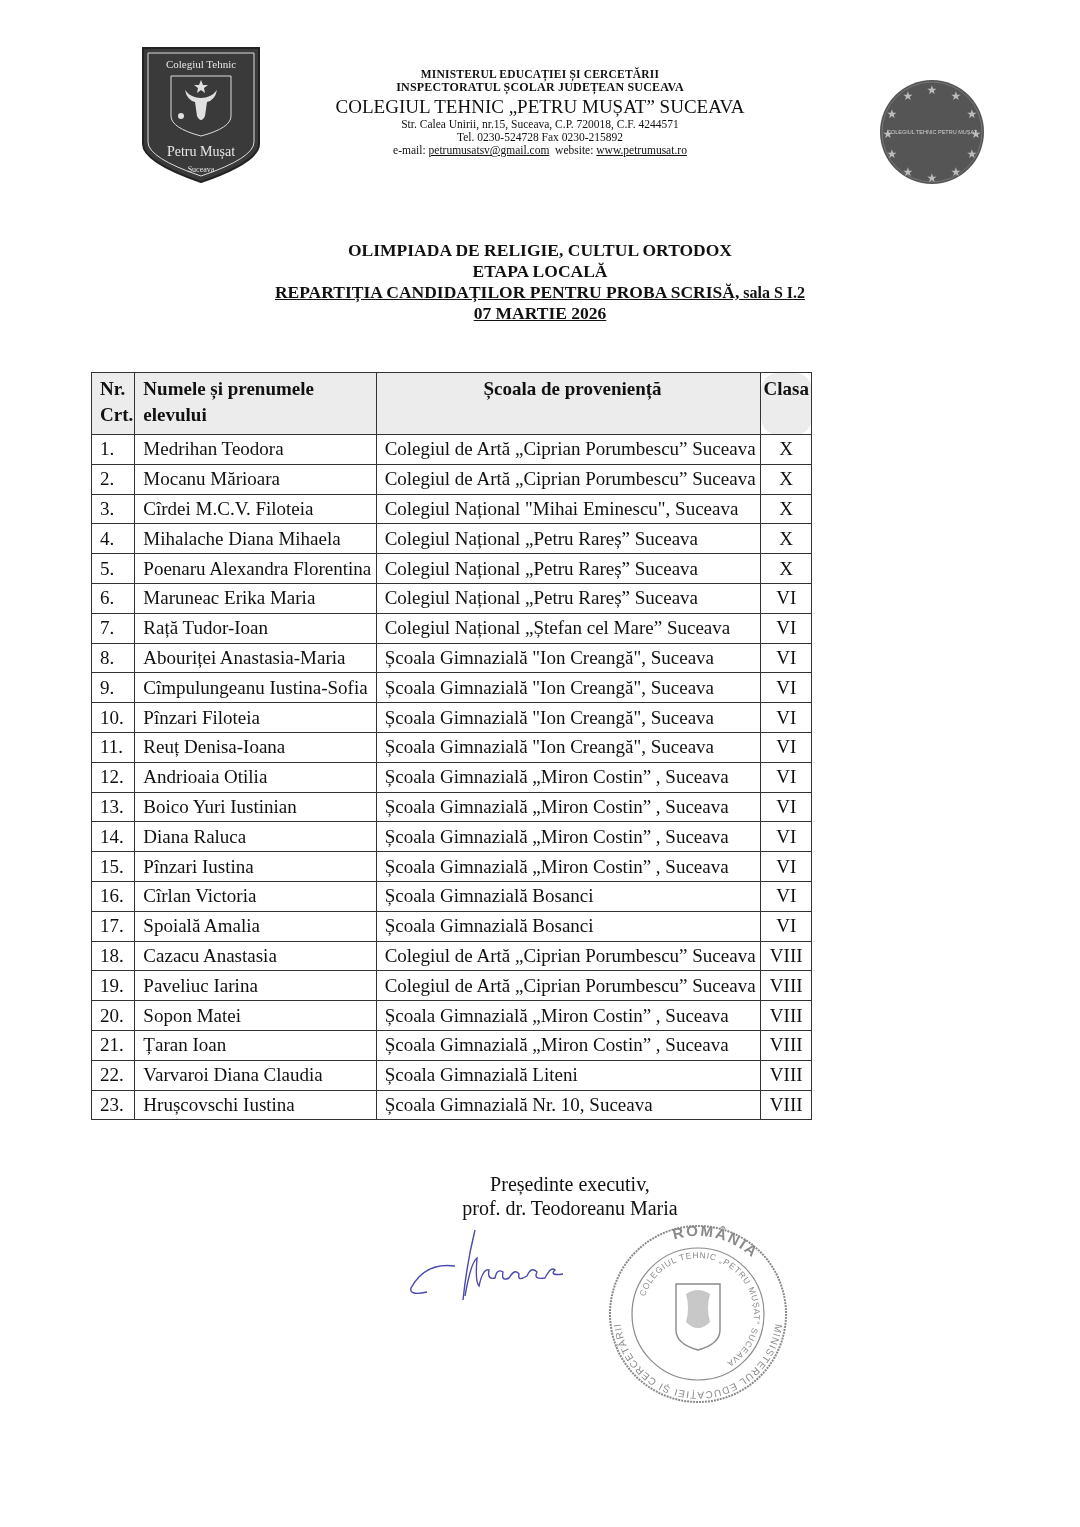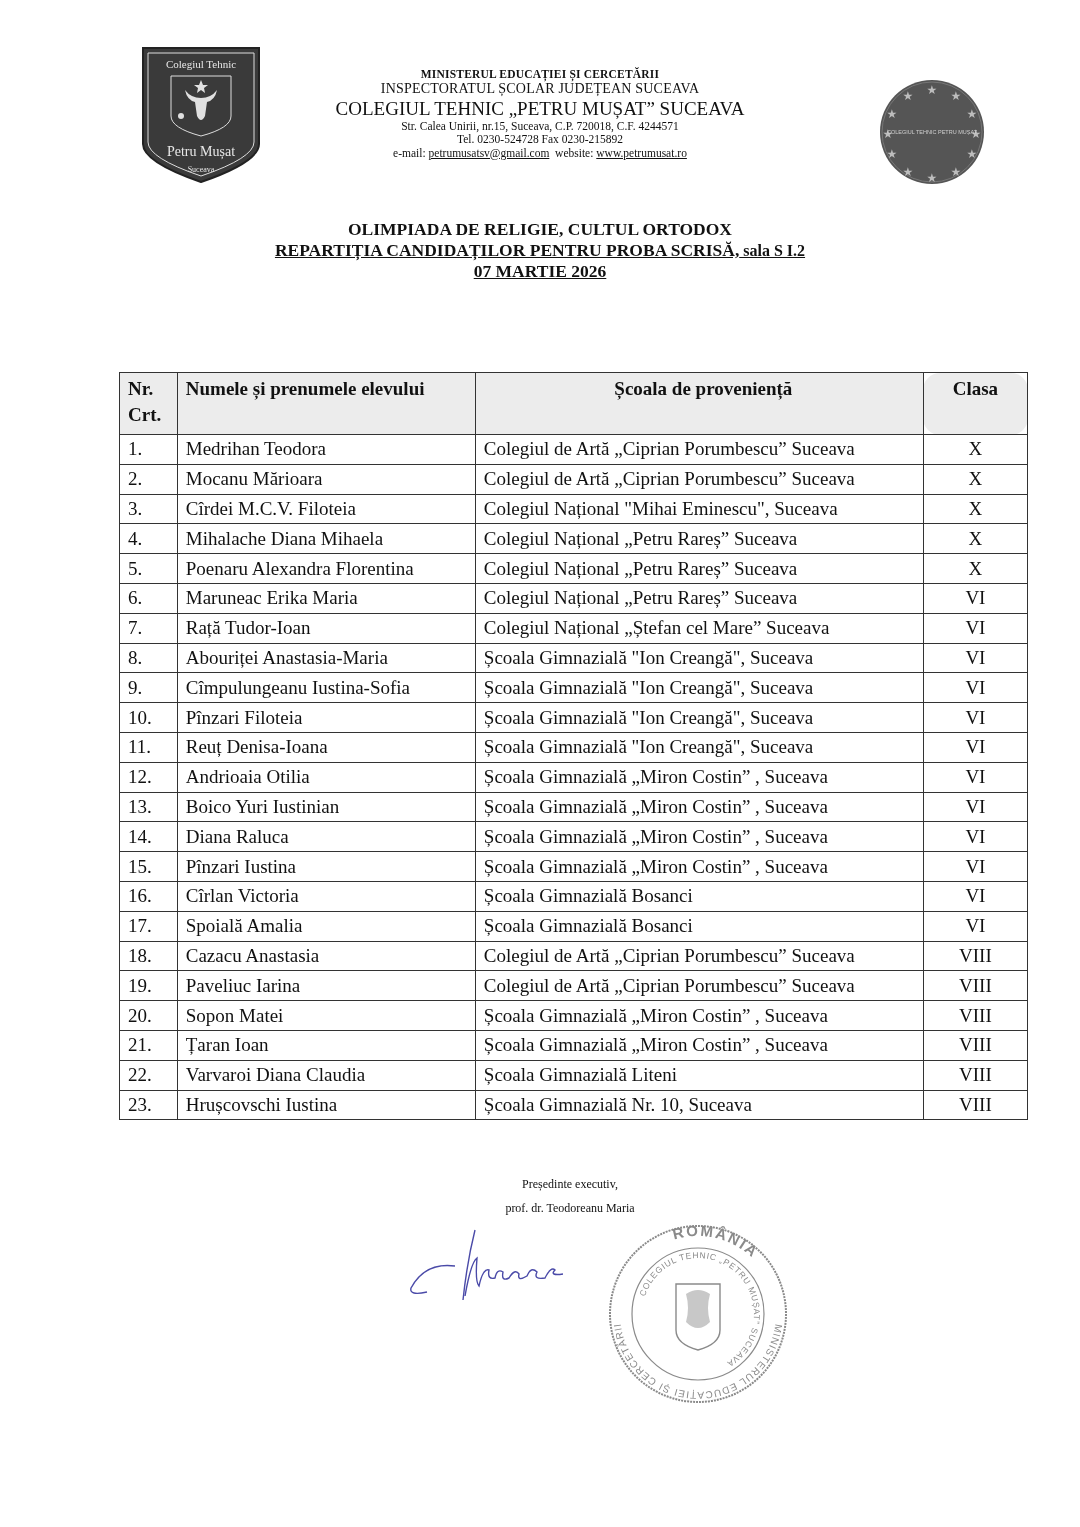--- a/index.html
+++ b/index.html
@@ -4,49 +4,49 @@
 <style>
   html, body { margin: 0; padding: 0; background: #ffffff; }
   body { width: 1080px; height: 1527px; position: relative; overflow: hidden;
          font-family: "Liberation Serif", "DejaVu Serif", serif; color: #111; }
 
   
   .crest { position: absolute; left: 137px; top: 44px; width: 128px; height: 140px; }
   .seal-right { position: absolute; left: 878px; top: 78px; width: 108px; height: 108px; }
   .letterhead { position: absolute; left: 290px; top: 68px; width: 500px; text-align: center; line-height: 1.15; }
   .lh-ministry { font-size: 11.5px; font-weight: bold; letter-spacing: 0.2px; }
-  .lh-isj { font-size: 14px; font-weight: normal; letter-spacing: 0.2px; }
+  .lh-isj { font-size: 12px; font-weight: bold; letter-spacing: 0.2px; }
   .lh-school { font-size: 19px; margin-top: 1px; }
   .lh-small { font-size: 11.5px; }
   .lh-small a { color: #111; text-decoration: underline; }
 
   
-  .title-block { position: absolute; left: 0; width: 1080px; top: 219px; text-align: center;
+  .title-block { position: absolute; left: 0; width: 1080px; top: 240px; text-align: center;
                  font-weight: bold; font-size: 17.5px; line-height: 21px; }
   .title-block .u { text-decoration: underline; }
   .title-block .sala { font-size: 16px; }
 
   
-  table.roster { position: absolute; left: 91px; top: 372px; width: 909px;
-                 border-collapse: collapse; font-size: 19px; margin-left: 28px; }
+  table.roster { position: absolute; left: 91px; top: 372px; width: 721px;
+                 border-collapse: collapse; font-size: 19px; }
   table.roster th, table.roster td { border: 1.2px solid #333; padding: 0 0 0 8px; text-align: left; }
   table.roster thead th { background: #ececec; font-weight: bold; vertical-align: top;
                           height: 58px; padding-top: 3px; line-height: 26px; }
   table.roster thead th.c-school { text-align: center; }
   table.roster thead th.c-class { text-align: center; padding-left: 0; border-radius: 17px; }
   table.roster tbody td { height: 28.8px; line-height: 28px; white-space: nowrap; }
   table.roster td.c-class { text-align: center; padding-left: 0; }
   .c-nr { width: 49px; }
   .c-name { width: 290px; }
   .c-school { width: 440px; }
   .c-class { width: 104px; }
 
   
   .sig-block { position: absolute; left: 400px; top: 1172px; width: 340px; text-align: center;
-               font-size: 12px; line-height: 24px; }
+               font-size: 20px; line-height: 24px; }
   .signature { position: absolute; left: 405px; top: 1222px; width: 170px; height: 90px; }
   .stamp { position: absolute; left: 606px; top: 1222px; width: 184px; height: 184px; }
 </style>
 </head>
 <body>
 
 <svg class="crest" viewBox="0 0 128 140">
   <path d="M6 4 H122 V100 Q122 118 64 138 Q6 118 6 100 Z" fill="#3a3a3a" stroke="#222" stroke-width="2"></path>
   <path d="M11 9 H117 V98 Q117 114 64 132 Q11 114 11 98 Z" fill="none" stroke="#ddd" stroke-width="1"></path>
   <text x="64" y="24" text-anchor="middle" font-size="11" fill="#e8e8e8" font-family="Liberation Serif, serif">Colegiul Tehnic</text>
@@ -87,20 +87,21 @@
     <text x="94" y="80" text-anchor="middle" font-size="12">★</text>
     <text x="30" y="98" text-anchor="middle" font-size="12">★</text>
     <text x="78" y="98" text-anchor="middle" font-size="12">★</text>
     <text x="54" y="104" text-anchor="middle" font-size="12">★</text>
   </g>
   <text x="54" y="56" text-anchor="middle" font-size="5.5" fill="#cfcfcf" font-family="Liberation Sans, sans-serif">COLEGIUL TEHNIC PETRU MUȘAT</text>
 </svg>
 
 <div class="title-block">
   <div>OLIMPIADA DE RELIGIE, CULTUL ORTODOX</div>
+  <div>ETAPA LOCALĂ</div>
   <div class="u"><span>REPARTIȚIA CANDIDAȚILOR PENTRU PROBA SCRISĂ,</span><span class="sala"> sala S I.2</span></div>
   <div class="u">07 MARTIE 2026</div>
 </div>
 
 <table class="roster">
   <thead>
     <tr>
       <th class="c-nr"><span>Nr.</span><br><span>Crt.</span></th>
       <th class="c-name">Numele și prenumele elevului</th>
       <th class="c-school">Școala de proveniență</th>

